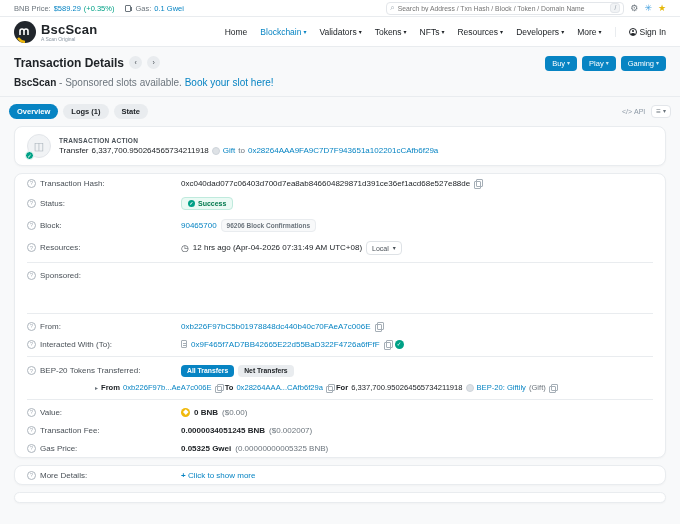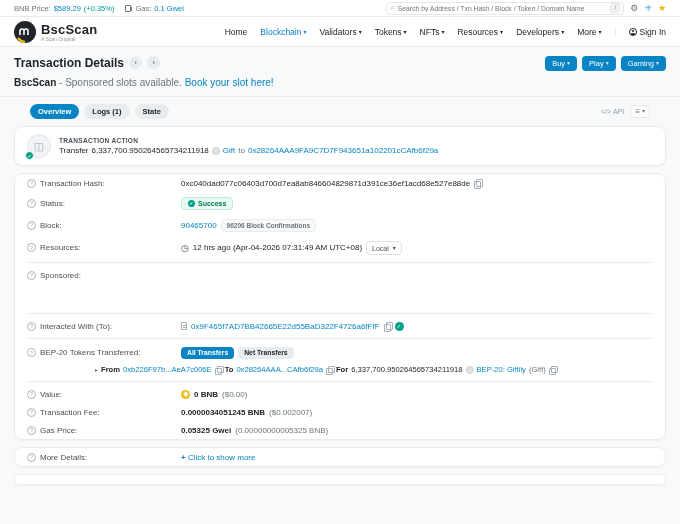--- a/index.html
+++ b/index.html
@@ -44,21 +44,21 @@
   .pagehead { display:flex; align-items:flex-start; padding:9px 14px 3px; }
   .pagehead h1 { font-size:12px; font-weight:bold; }
   .pg-navbtn { width:13px; height:13px; border-radius:50%; background:#e9ecef; color:#495057; font-size:7px; display:inline-flex; align-items:center; justify-content:center; margin-left:5px; cursor:pointer; }
   .head-actions { margin-left:auto; display:flex; gap:5px; }
   .btn-blue { background:#0784c3; color:#fff; border:0; border-radius:4px; font-size:7.5px; padding:3px 7px; font-family:"Liberation Sans",sans-serif; cursor:pointer; }
   .btn-blue .caret::after { color:#cfe8f5; }
   .sponsor-line { padding:3px 14px 8px; font-size:10px; color:#6c757d; border-bottom:1px solid #e9ecef; }
   .sponsor-line .brand-b { color:#212529; font-weight:bold; }
 
   
-  .tabsrow { display:flex; align-items:center; padding:7px 30px; }
+  .tabsrow { display:flex; align-items:center; padding:7px 9px; }
   .tab { font-size:7.5px; padding:3px 8px; border-radius:8px; background:#e9ecef; color:#212529; margin-right:5px; cursor:pointer; font-weight:bold; }
   .tab.active { background:#0784c3; color:#fff; }
   .tabs-right { margin-left:auto; display:flex; align-items:center; gap:6px; color:#8c98a4; font-size:7px; }
   .apibox { display:flex; align-items:center; gap:2px; }
   .menu-btn { border:1px solid #e3e6ea; background:#fff; border-radius:4px; padding:1px 4px; color:#6c757d; font-size:8px; cursor:pointer; }
 
   
   .card { background:#fff; border:1px solid #e9ecef; border-radius:8px; margin:0 14px 7px; padding:0 12px; box-shadow:0 1px 2px rgba(0,0,0,.03); }
 
   
@@ -254,20 +254,30 @@
     <div class="lbl">
         <span class="q"></span>
         <span>Sponsored:</span>
       </div>
     <div class="val"></div>
   </div>
   <div class="sponsored-space"></div>
 
   <div class="hr"></div>
 
+  <div class="row">
+    <div class="lbl">
+        <span class="q"></span>
+        <span>From:</span>
+      </div>
+    <div class="val">
+      <a class="blue" href="#">0xb226F97bC5b01978848dc440b40c70FAeA7c006E</a>
+      <span class="copy"></span>
+    </div>
+  </div>
 
   <div class="row">
     <div class="lbl">
         <span class="q"></span>
         <span>Interacted With (To):</span>
       </div>
     <div class="val">
       <span class="doc-icon"></span>
       <a class="blue" href="#">0x9F465f7AD7BB42665E22d55BaD322F4726a6fFfF</a>
       <span class="copy"></span>

